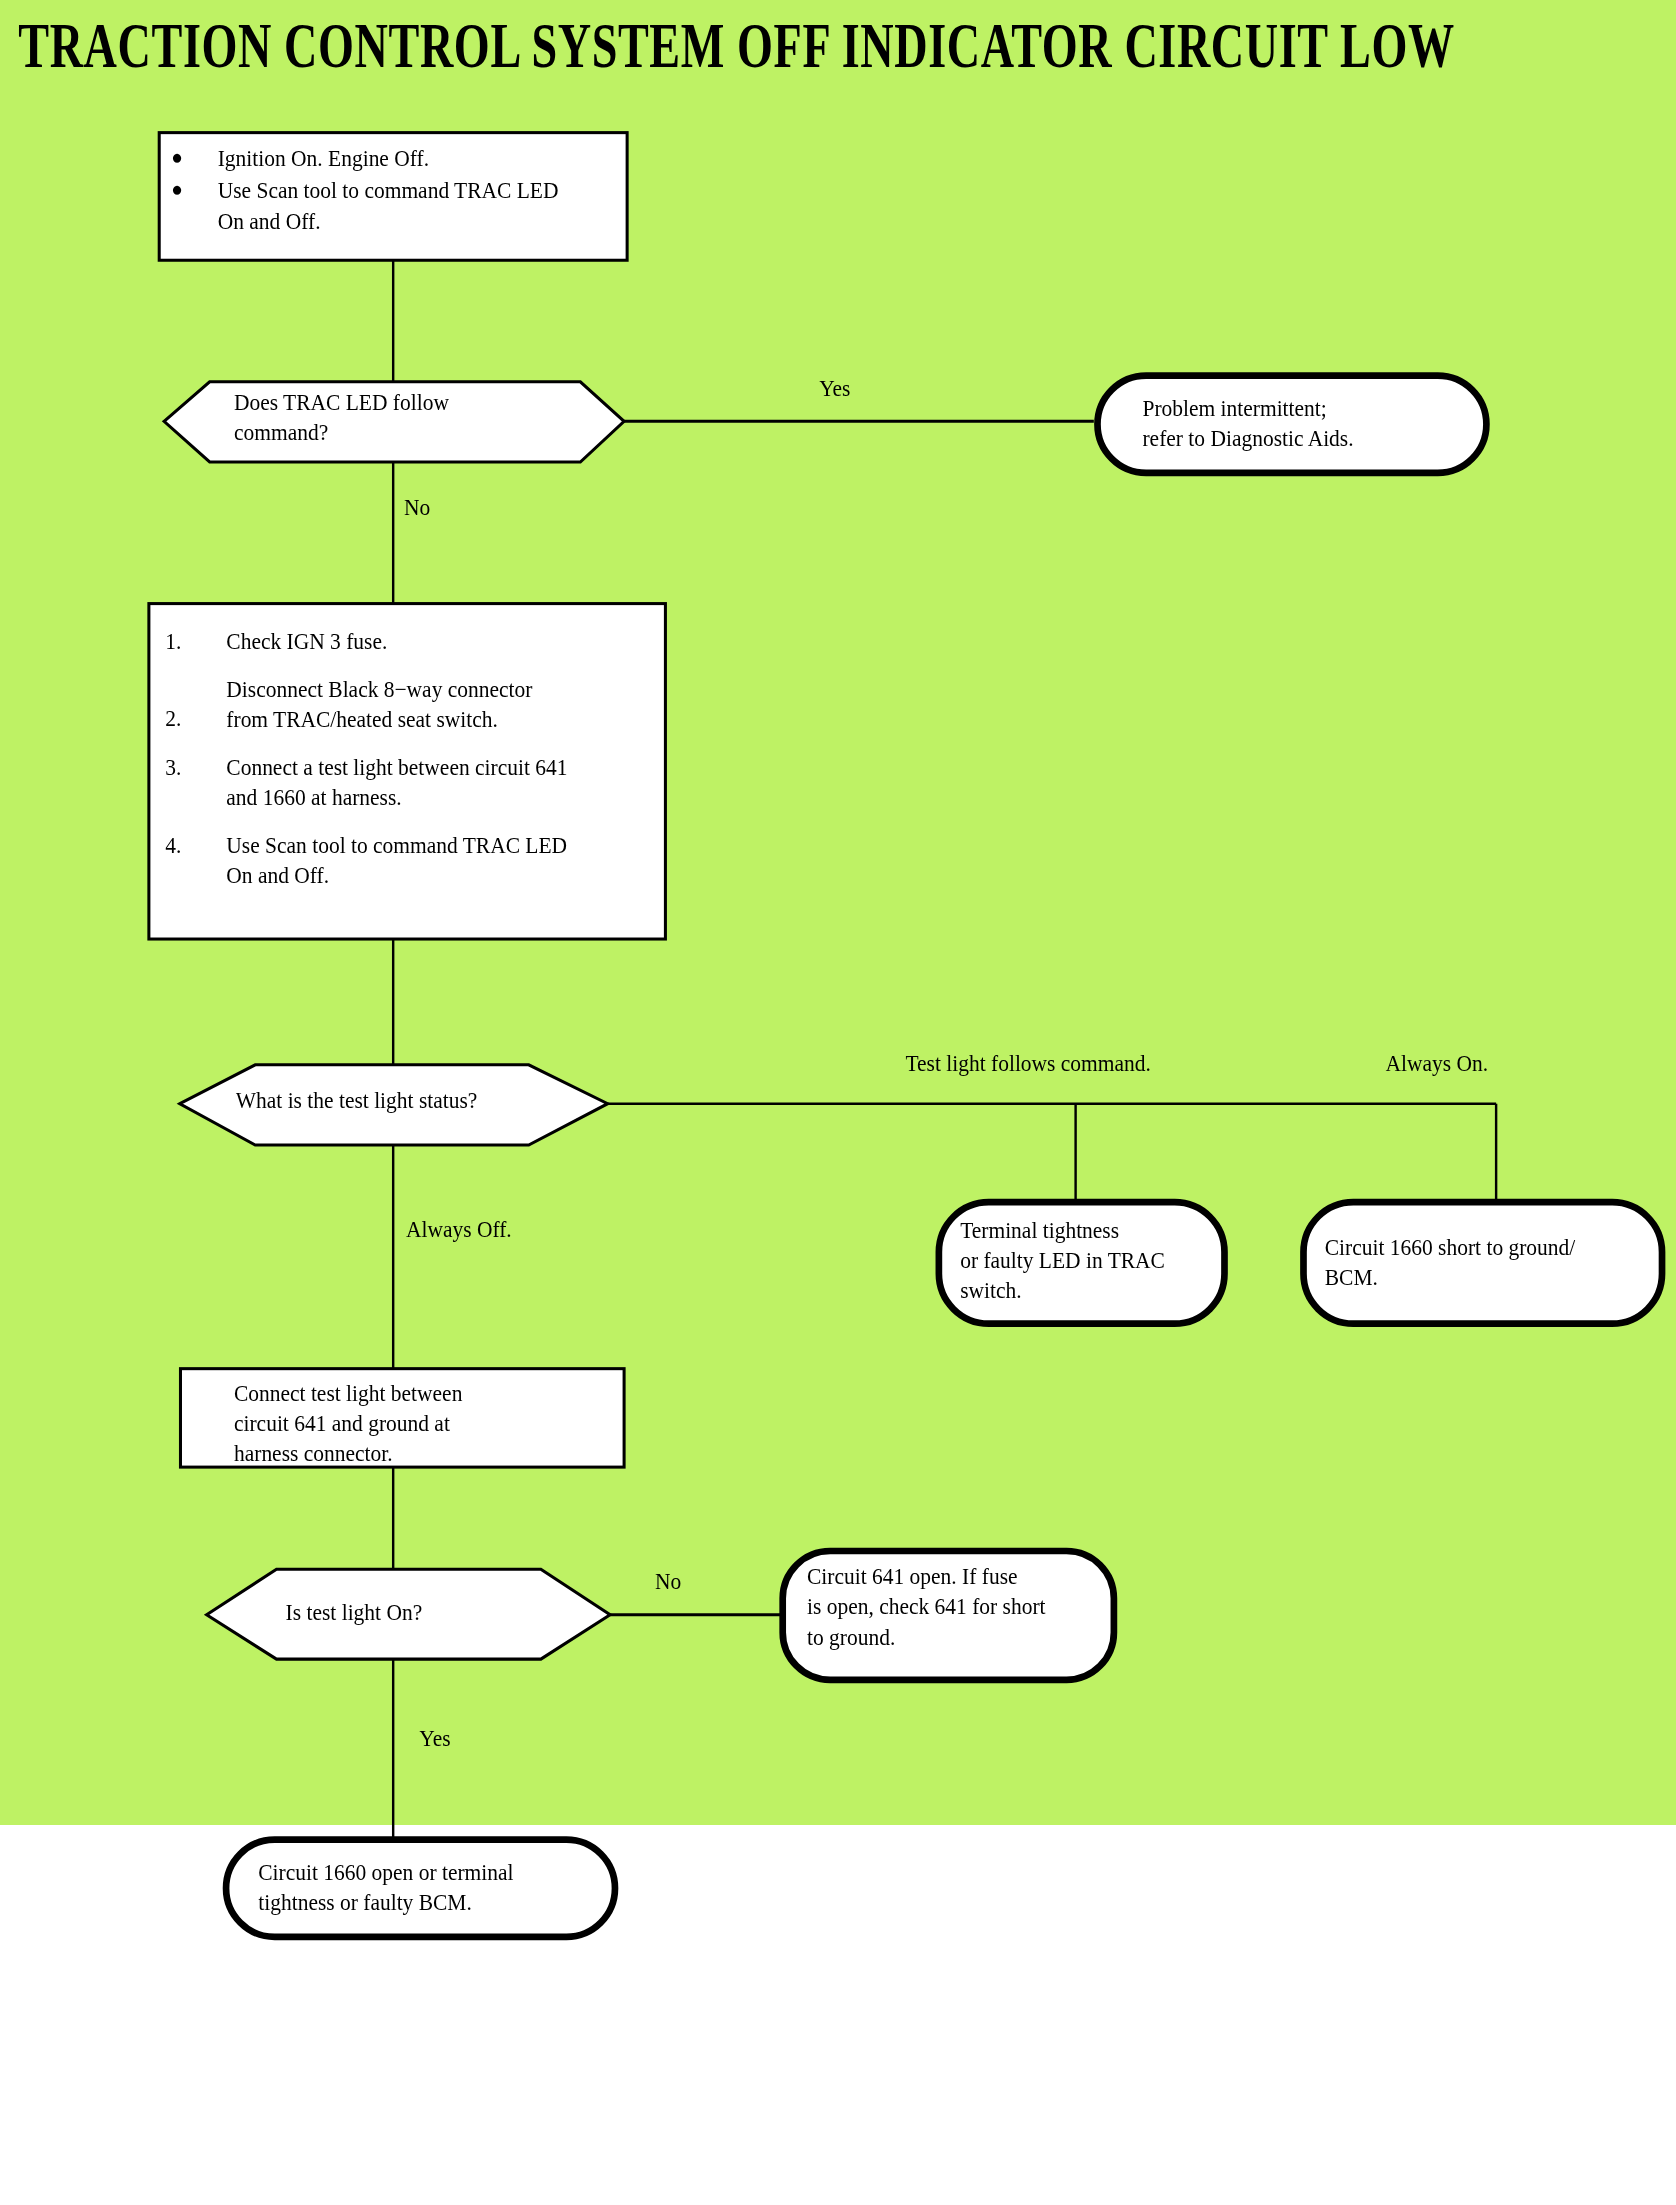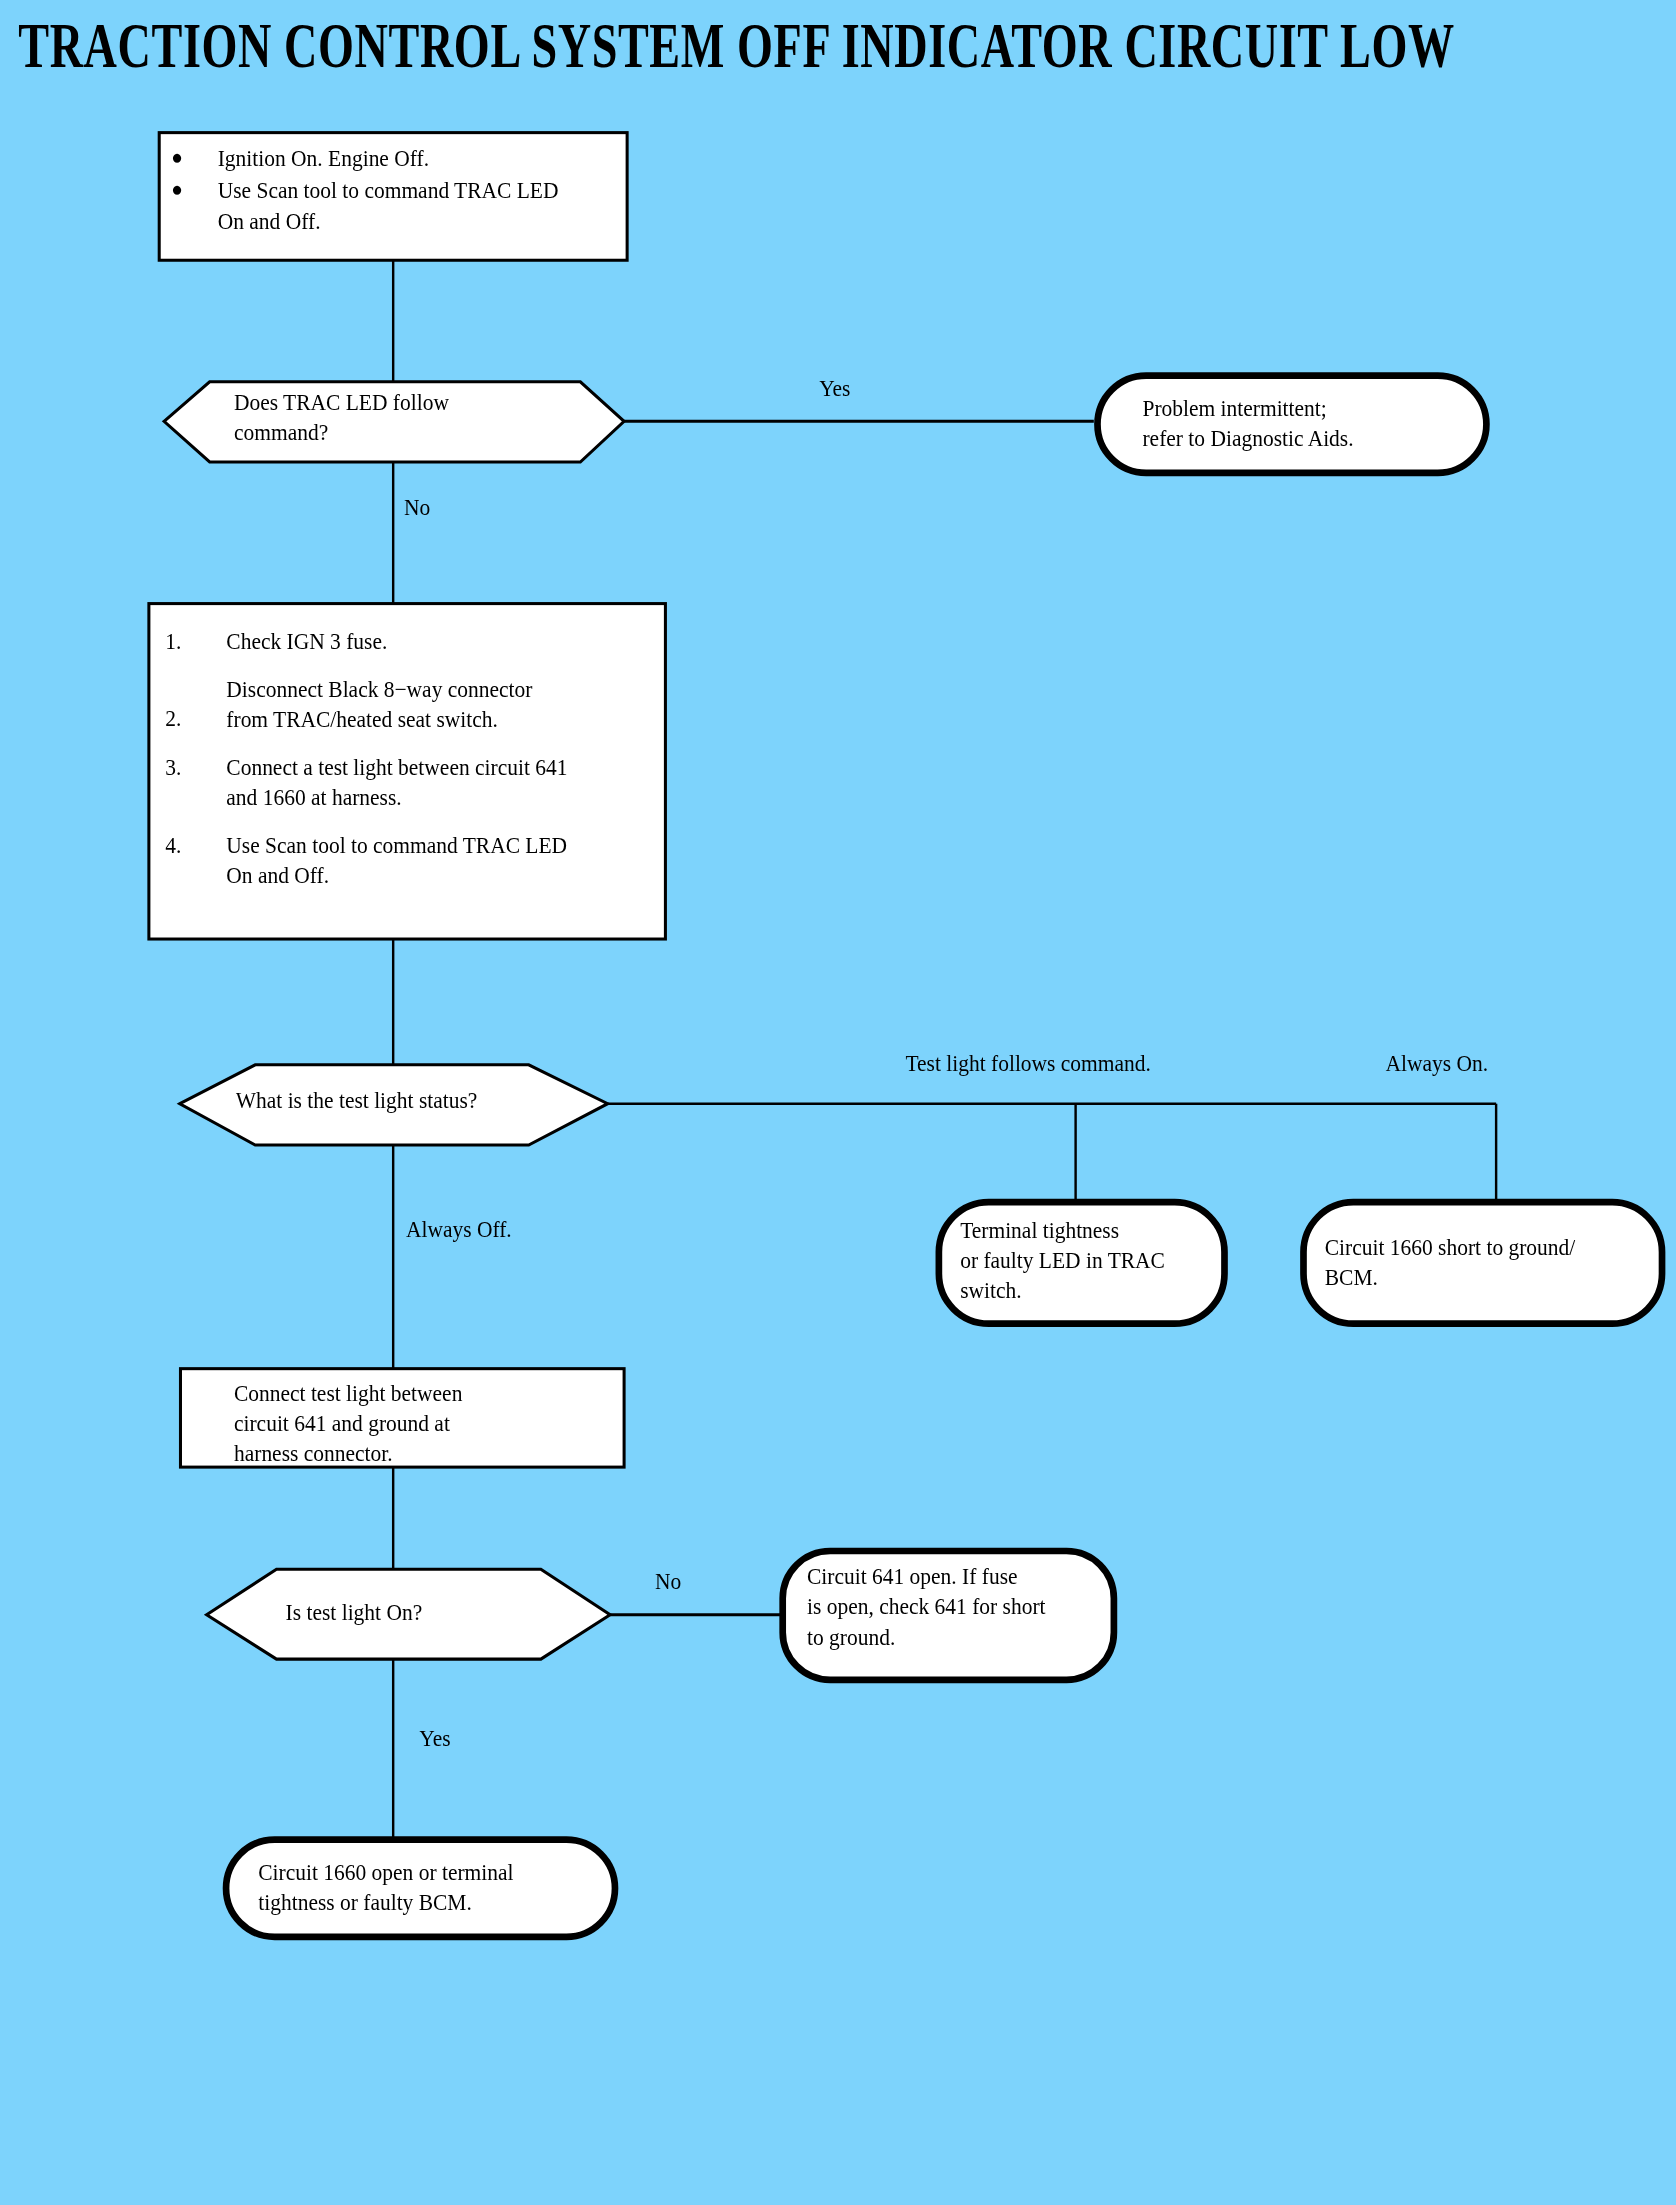--- a/index.html
+++ b/index.html
@@ -10,22 +10,22 @@
   body {
     width: 1676px;
     height: 2205px;
     overflow: hidden;
     font-family: "Liberation Serif", "DejaVu Serif", serif;
     color: #000000;
   }
   #page {
     position: relative;
     width: 1676px;
-    height: 2205px;
-    background: #7dd3fc;
+    height: 1825px;
+    background: #bef264;
   }
   #flow {
     position: absolute;
     top: 0;
     left: 0;
     width: 1676px;
     height: 2205px;
     display: block;
   }
   

